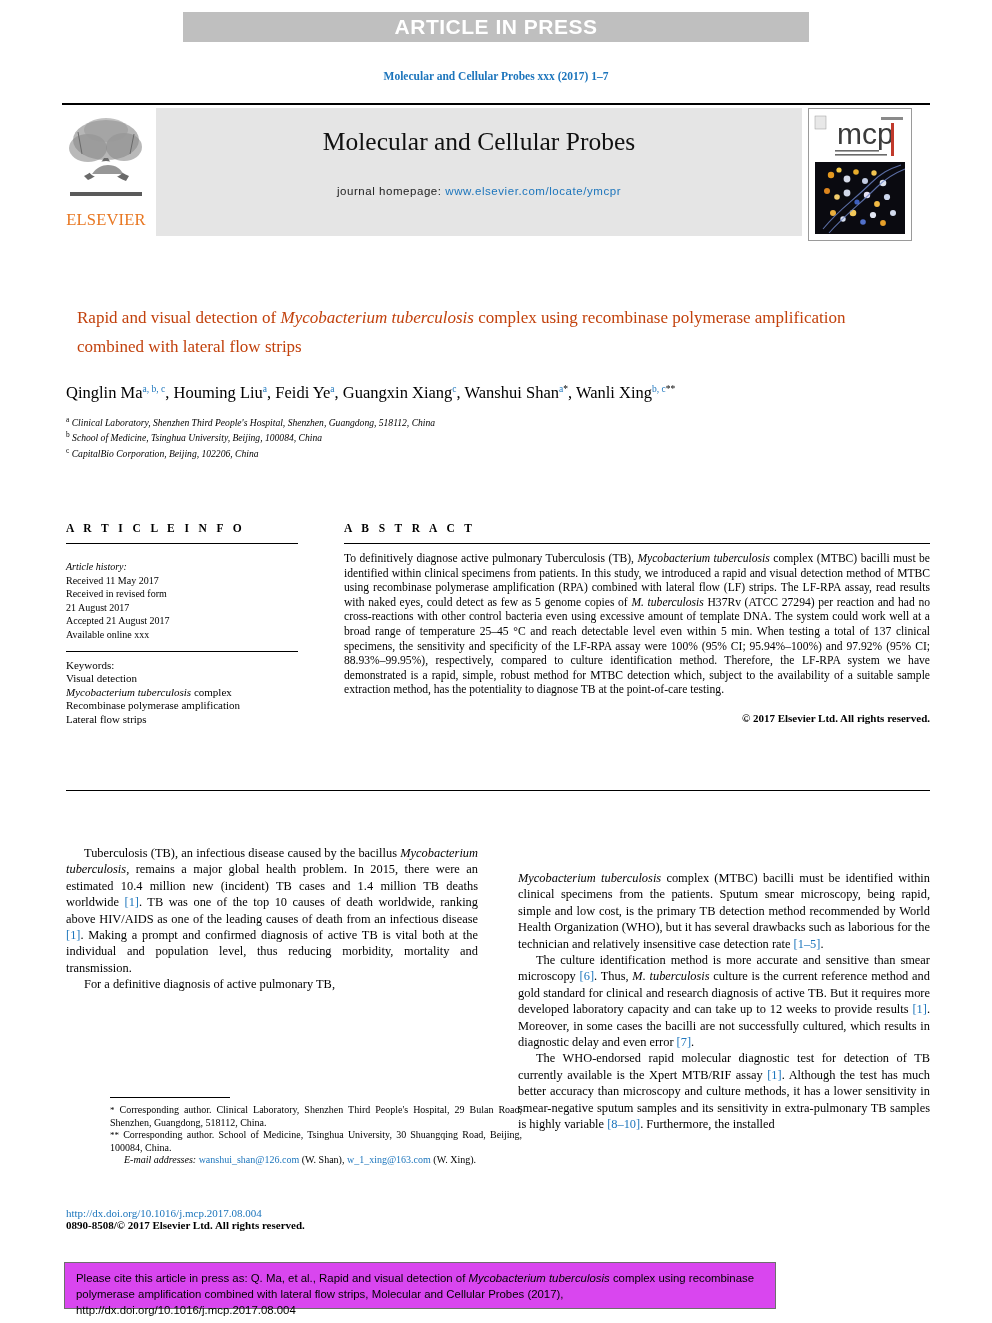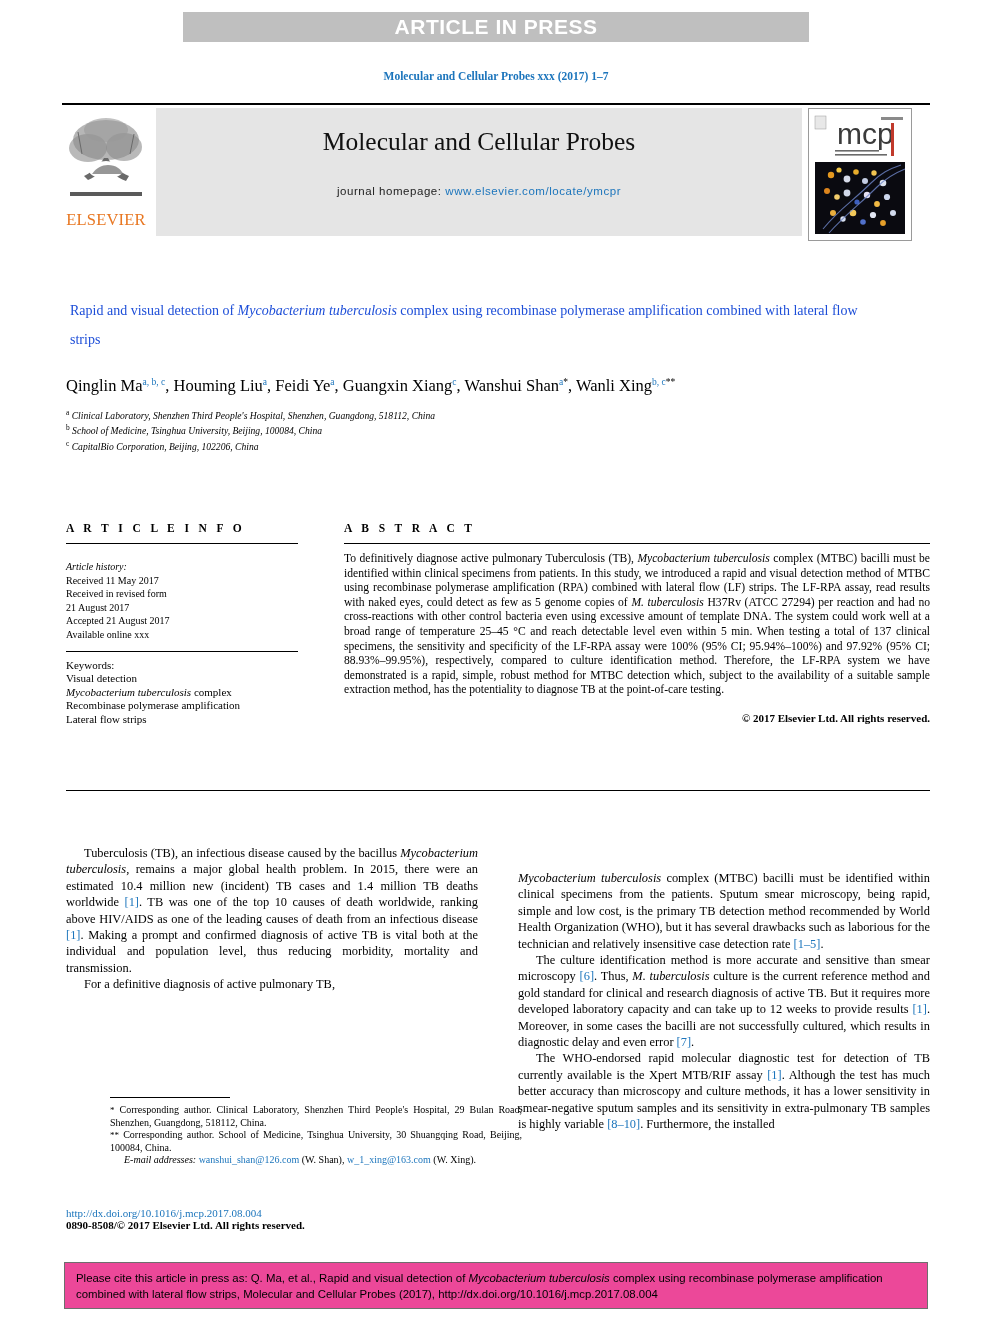--- a/index.html
+++ b/index.html
@@ -134,25 +134,25 @@
 
   
   .title-block {
     position: absolute;
     left: 66px;
     top: 292px;
     width: 800px;
   }
   .paper-title {
     font-family: "Liberation Serif", serif;
-    font-size: 14px;
+    font-size: 17px;
     line-height: 29px;
     font-weight: normal;
-    margin: 4px;
-    color: #1d4ed8;
+    margin: 11px;
+    color: #c2410c;
   }
   .paper-title em { font-style: italic; }
 
   .authors {
     margin-top: 16px;
     font-family: "Liberation Serif", serif;
     font-size: 16.5px;
     line-height: 23px;
   }
   .authors sup {
@@ -305,24 +305,24 @@
     font-weight: bold;
     font-size: 11px;
     margin-top: 0;
   }
 
   
   .cite-box {
     position: absolute;
     left: 64px;
     top: 1262px;
-    width: 864px;
+    width: 712px;
     height: 47px;
     border: 1px solid #6e6e6e;
-    background: #ec4899;
+    background: #d946ef;
     box-sizing: border-box;
     padding: 7px 11px 0 11px;
   }
   .cite-text {
     font-family: "Liberation Sans", sans-serif;
     font-size: 11.4px;
     line-height: 16px;
     color: #000;
   }
   .cite-text em { font-style: italic; }

